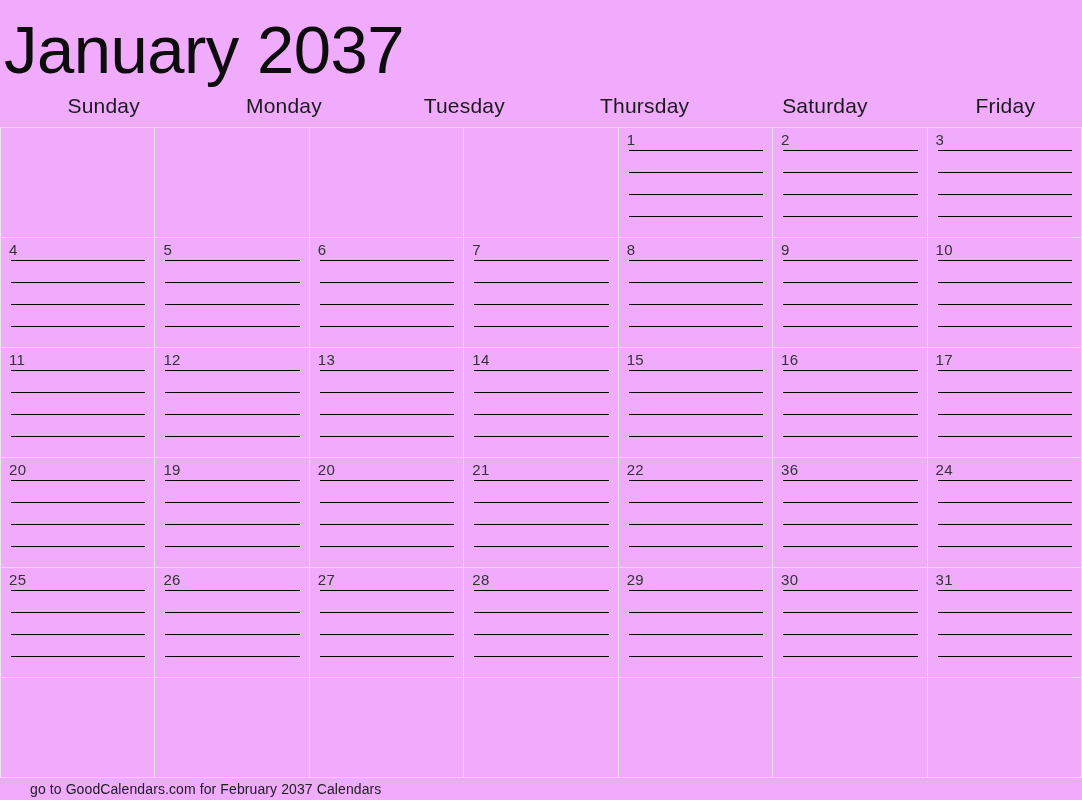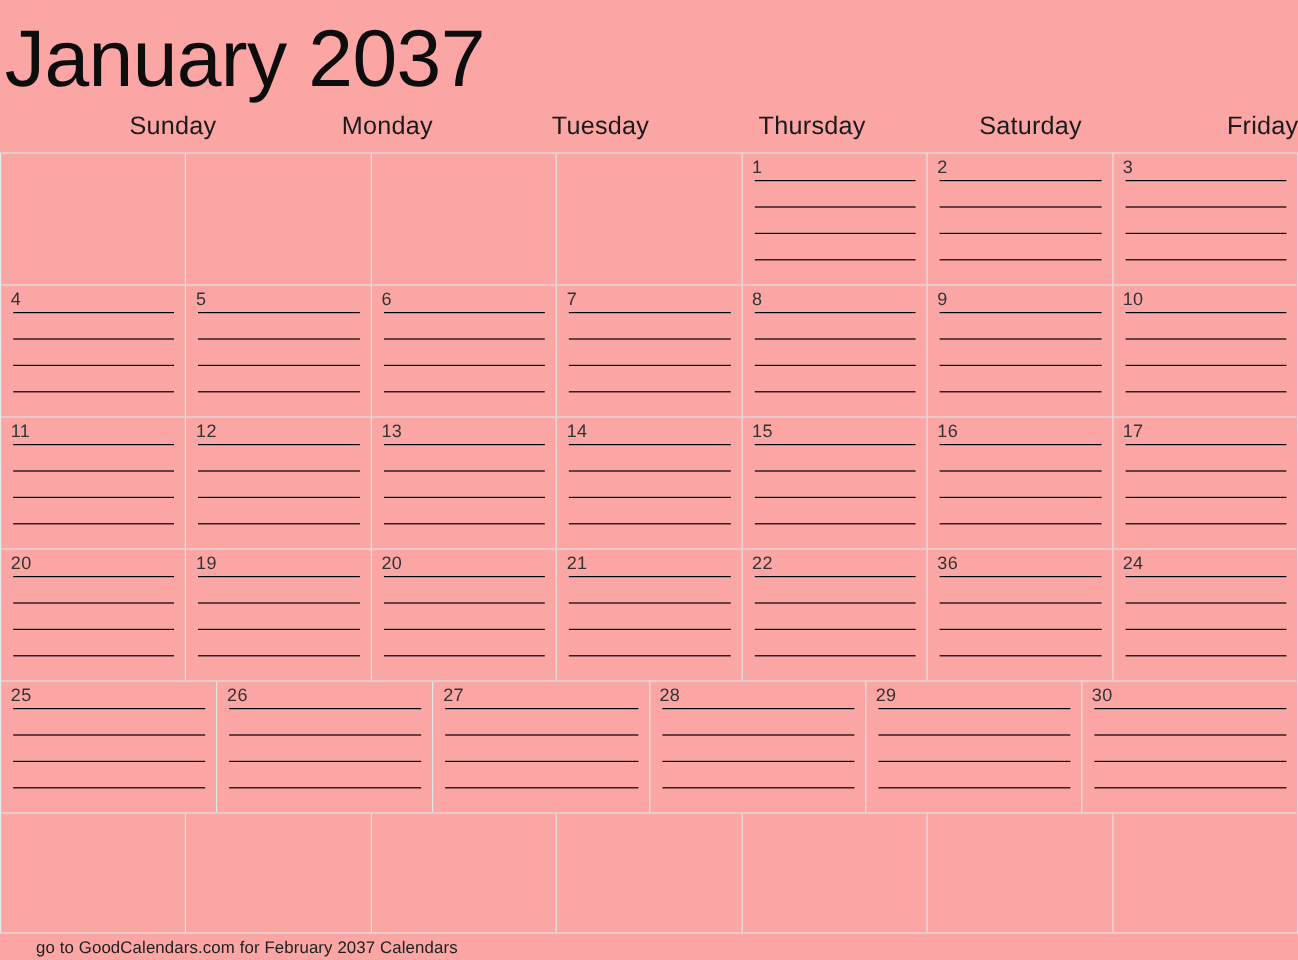--- a/index.html
+++ b/index.html
@@ -5,21 +5,21 @@
   * { margin:0; padding:0; box-sizing:border-box; }
   html, body {
     width:1082px; height:800px;
     background:#ffffff;
     font-family:"Liberation Sans", sans-serif;
     overflow:hidden;
   }
   #page {
     position:relative;
     width:1082px; height:800px;
-    background:#fca5a5;
+    background:#f0abfc;
   }
 
   
   #title {
     position:absolute;
     left:4px; top:10px;
     width:700px; height:80px;
     font-size:67px;
     font-weight:300;
     letter-spacing:-0.5px;
@@ -30,21 +30,21 @@
 
   
   #weekday-header {
     position:absolute;
     left:0px; top:92px;
     width:1082px; height:30px;
     display:flex;
   }
   .weekday-cell {
     flex:1 1 0;
-    text-align:right;
+    text-align:center;
     font-size:21px;
     font-weight:300;
     color:#1a1a1a;
     line-height:28px;
     letter-spacing:0.2px;
     white-space:nowrap;
     padding-left:27px;
   }
 
   
@@ -406,20 +406,29 @@
         </div>
         <div class="day-cell">
           <div class="day-number">30</div>
           <div class="line-stack">
             <div class="write-line"></div>
             <div class="write-line"></div>
             <div class="write-line"></div>
             <div class="write-line"></div>
           </div>
         </div>
+        <div class="day-cell">
+          <div class="day-number">31</div>
+          <div class="line-stack">
+            <div class="write-line"></div>
+            <div class="write-line"></div>
+            <div class="write-line"></div>
+            <div class="write-line"></div>
+          </div>
+        </div>
       </div>
       <div class="week-row trailing-row">
         <div class="day-cell blank"></div>
         <div class="day-cell blank"></div>
         <div class="day-cell blank"></div>
         <div class="day-cell blank"></div>
         <div class="day-cell blank"></div>
         <div class="day-cell blank"></div>
         <div class="day-cell blank"></div>
       </div>

